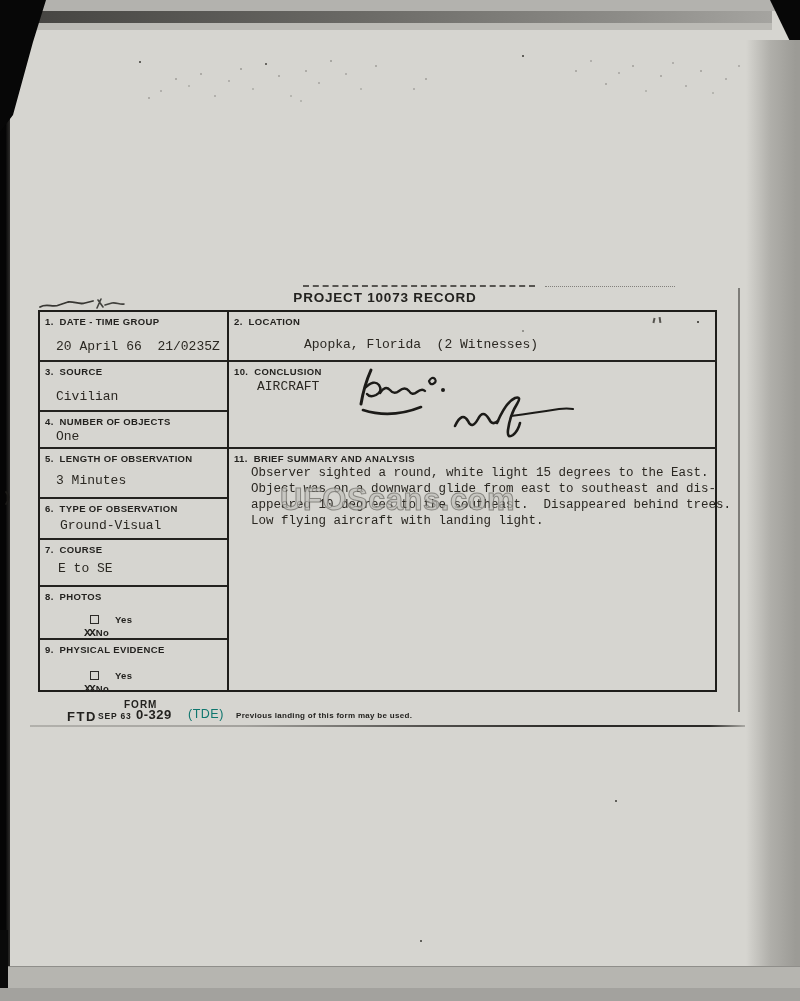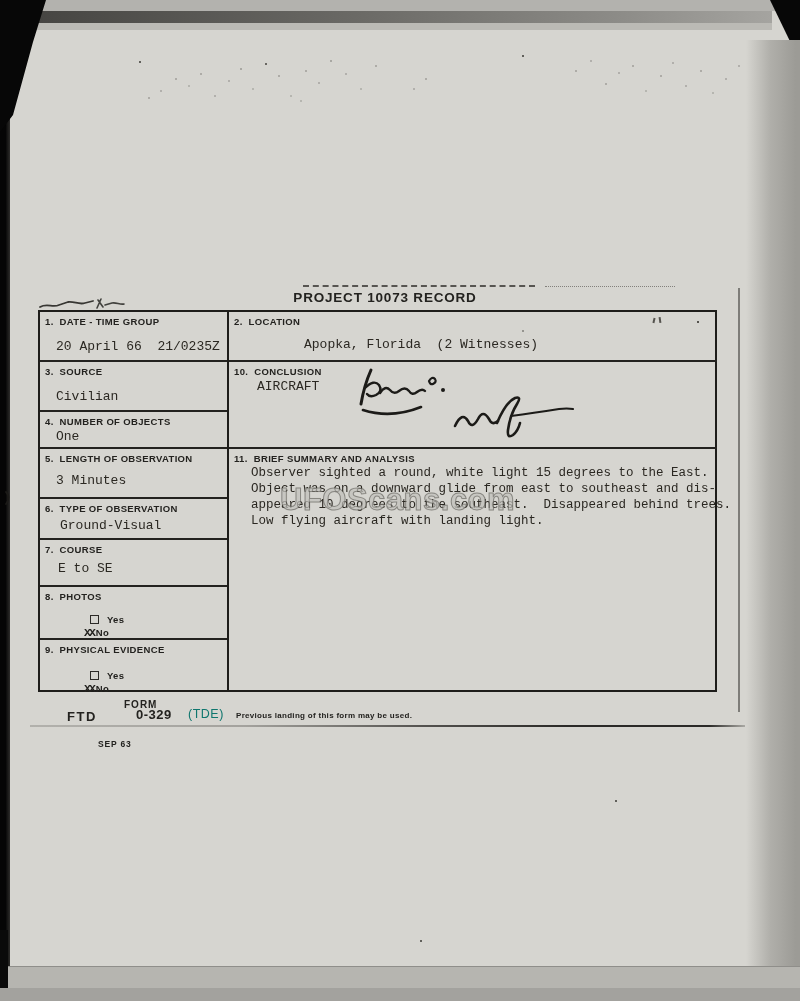--- a/index.html
+++ b/index.html
@@ -41,39 +41,39 @@
   .cell.hline{border-bottom:2.2px solid #23221f;}
   .lbl{position:absolute;left:5px;top:4px;font-size:9.5px;font-weight:bold;
     letter-spacing:.35px;color:#23221f;white-space:pre;}
   .val{position:absolute;font-family:"Liberation Mono","DejaVu Sans Mono",monospace;
     font-size:13px;color:#2b2822;white-space:pre;}
   .sum-lines{position:absolute;left:22px;top:16px;font-family:"Liberation Mono","DejaVu Sans Mono",monospace;
     font-size:12.5px;line-height:16px;color:#2b2822;}
   .sum-lines div{white-space:pre;}
   .cbrow{position:absolute;height:12px;}
   .cb{display:inline-block;width:7px;height:7px;border:1.6px solid #2b2926;vertical-align:-1px;}
-  .cbl{font-size:9.5px;font-weight:bold;color:#23221f;margin-left:8px;letter-spacing:.3px;}
+  .cbl{font-size:9.5px;font-weight:bold;color:#23221f;margin-left:16px;letter-spacing:.3px;}
   .xmark{font-family:"Liberation Mono","DejaVu Sans Mono",monospace;font-size:11.5px;
     font-weight:bold;color:#23221f;letter-spacing:-2px;}
   .xmark + .cbl{margin-left:2px;}
   
   .ink{position:absolute;}
   .ink path{fill:none;stroke:#1c1b18;stroke-linecap:round;stroke-linejoin:round;}
   
   #watermark{position:absolute;left:280px;top:482px;
     font-size:31px;font-weight:bold;letter-spacing:.5px;
     color:rgba(232,231,225,.55);
     -webkit-text-stroke:1px rgba(72,70,64,.5);
     text-shadow:0 0 1px rgba(60,58,54,.35);}
   
   #form-footer{position:absolute;left:48px;top:697px;width:620px;height:28px;color:#23221f;}
   #form-footer .f{position:absolute;white-space:pre;}
   #f-ftd{left:7px;top:12px;font-size:13px;font-weight:bold;letter-spacing:1.5px;padding-left:12px;}
   #f-form{left:40px;top:2px;font-size:10px;font-weight:bold;letter-spacing:1px;margin-left:36px;}
-  #f-sep{left:50px;top:14px;font-size:8.5px;font-weight:bold;letter-spacing:.8px;margin-top:28px;}
+  #f-sep{left:50px;top:14px;font-size:8.5px;font-weight:bold;letter-spacing:.8px;}
   #f-num{left:88px;top:10px;font-size:13px;font-weight:bold;letter-spacing:.5px;}
   #f-tde{left:140px;top:10px;font-size:12.5px;color:#0f766e;letter-spacing:.5px;}
   #f-note{left:188px;top:14px;font-size:8px;font-weight:bold;letter-spacing:.3px;}
   #footer-rule{position:absolute;left:30px;top:725px;width:715px;height:2px;
     background:linear-gradient(to right,rgba(70,68,64,.25),rgba(70,68,64,.35) 30%,rgba(40,38,35,.75) 55%,#2b2a27 75%,#2b2a27 95%,rgba(70,68,64,.3));}
   
   .tickmark{position:absolute;background:#55534e;}
 </style>
 </head>
 <body>

